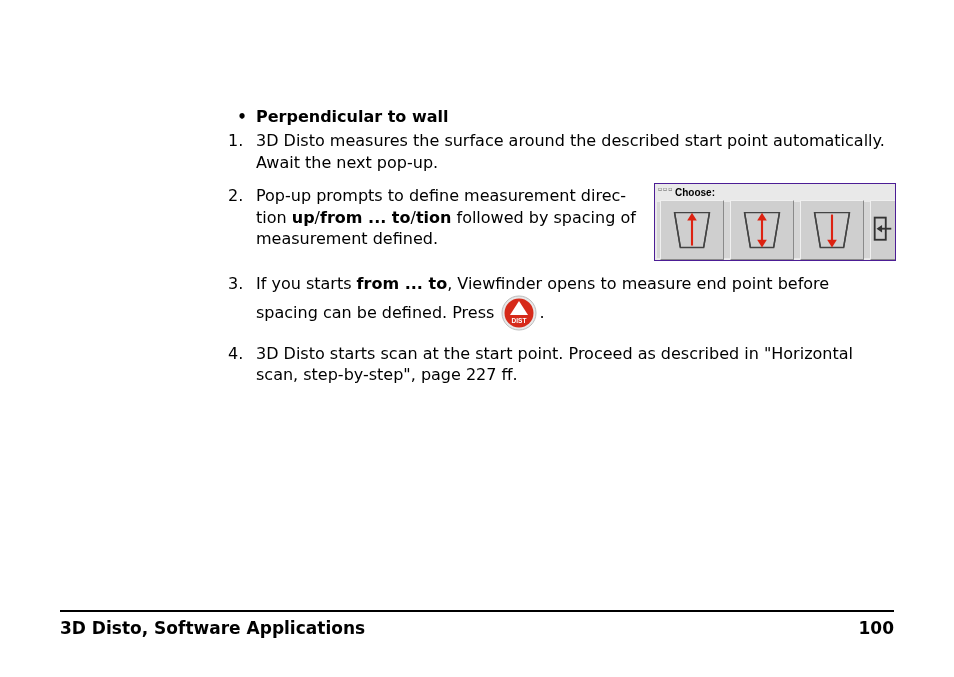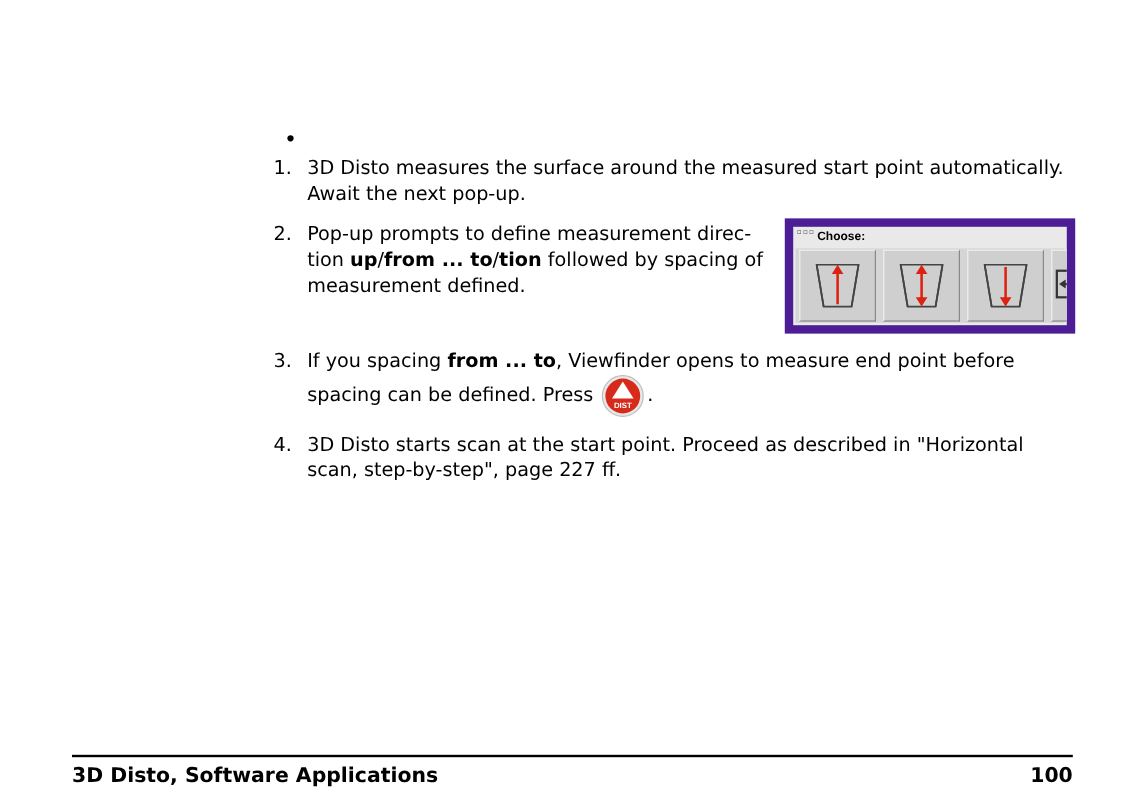--- a/index.html
+++ b/index.html
@@ -50,22 +50,22 @@
   ol.steps > li + li { margin-top: 12px; }
 
   .step2-wrap {
     display: flex;
     gap: 14px;
     align-items: flex-start;
   }
   .step2-text { flex: 1 1 auto; }
   .popup {
     flex: 0 0 242px;
-    height: 96px;
-    border: 7px solid #4c1d95;
+    height: 78px;
+    border: 1px solid #4c1d95;
     background: #e9e9e9;
     position: relative;
     margin-top: -2px;
     margin-right: -2px;
     overflow: hidden;
   }
   .popup-title {
     position: absolute;
     left: 20px;
     top: 2px;
@@ -113,46 +113,47 @@
     height: 36px;
     position: relative;
     margin: 0 2px;
   }
   .dist-icon svg { width: 36px; height: 36px; display: block; }
 
   .footer {
     position: absolute;
     left: 60px;
     right: 60px;
-    bottom: 20px;
+    bottom: 39px;
   }
   .footer-rule {
     border-top: 2px solid #000;
     margin-bottom: 6px;
   }
   .footer-row {
     display: flex;
     justify-content: space-between;
     font-weight: 700;
     font-size: 17px;
   }
 </style>
 </head>
 <body>
 
 <div class="page">
 
   <div class="bullet-row">
     <span class="bullet-mark">•</span>
+    <span class="bullet-text">Perpendicular to wall</span>
   </div>
 
   <ol class="steps">
 
     <li>
-      <span>3D Disto measures the surface around the measured start point automatically. Await the next pop-up.</span>
+      <span>3D Disto measures the surface around the described start point automatically. Await the next pop-up.</span>
     </li>
 
     <li>
       <div class="step2-wrap">
         <div class="step2-text">
           <span>Pop-up prompts to define measurement direc­tion </span><b>up</b><span>/</span><b>from ... to</b><span>/</span><b>tion</b><span> followed by spacing of measurement defined.</span>
         </div>
 
         <div class="popup">
           <span class="popup-dots">▫▫▫</span>
@@ -197,21 +198,21 @@
                 <polygon points="6,30 12,26 12,34" fill="#333"></polygon>
               </svg>
             </div>
 
           </div>
         </div>
       </div>
     </li>
 
     <li>
-      <span>If you spacing </span><b>from ... to</b><span>, Viewfinder opens to measure end point before spacing can be defined. Press </span>
+      <span>If you starts </span><b>from ... to</b><span>, Viewfinder opens to measure end point before spacing can be defined. Press </span>
       <span class="dist-icon">
         <svg viewBox="0 0 36 36">
           <circle cx="18" cy="18" r="17" fill="#e8e8e8" stroke="#bdbdbd" stroke-width="1"></circle>
           <circle cx="18" cy="18" r="14.5" fill="#d62a1a"></circle>
           <polygon points="18,6 9,20 27,20" fill="#ffffff"></polygon>
           <text x="18" y="28" text-anchor="middle" font-size="6.5" font-family="Arial" font-weight="700" fill="#ffffff">DIST</text>
         </svg>
       </span><span>.</span>
     </li>
 

